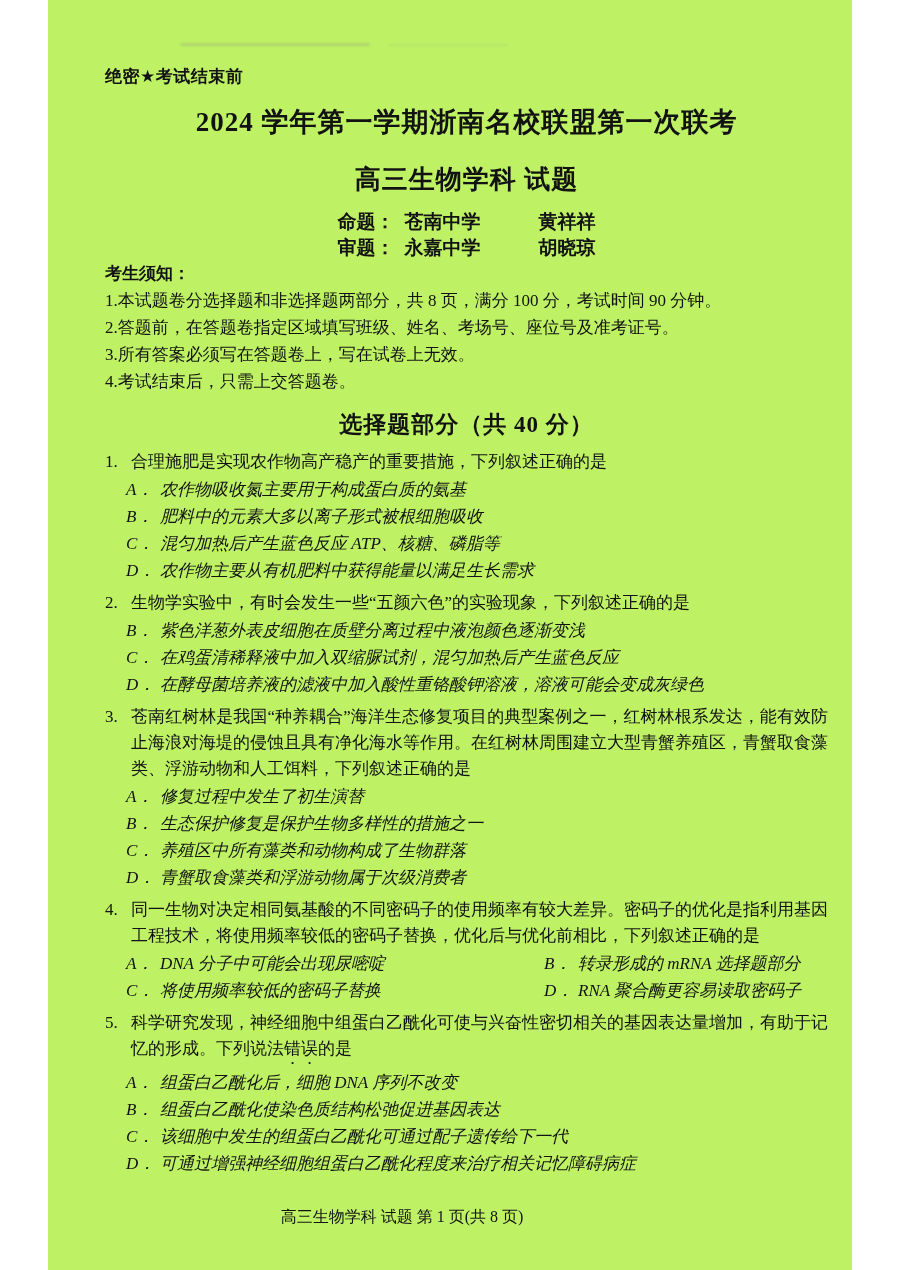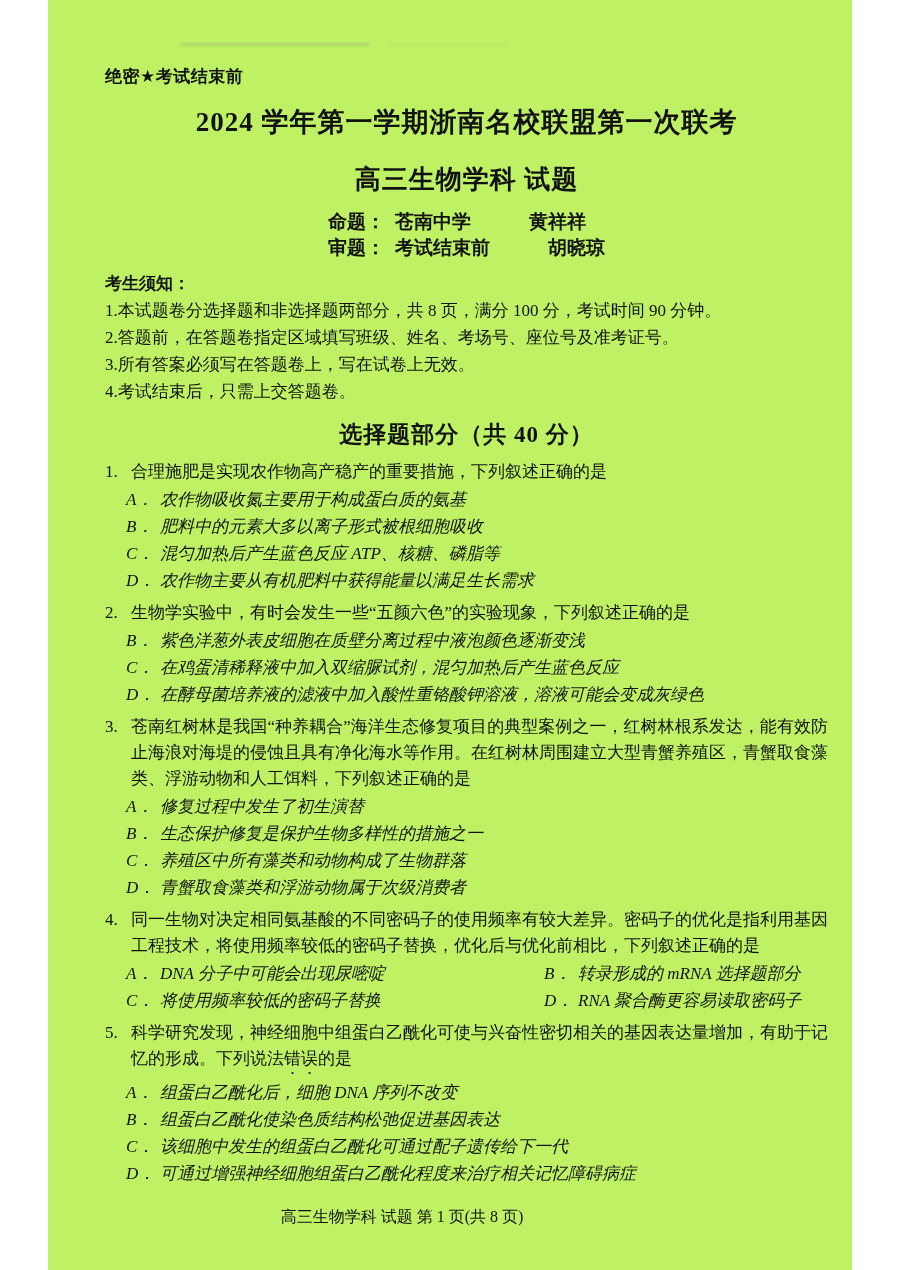--- a/index.html
+++ b/index.html
@@ -48,21 +48,21 @@
   }
   .credits {
     width: fit-content;
     margin: 12px auto 0 auto;
     font-size: 19px;
     font-weight: 700;
   }
   .credit-row { display: flex; line-height: 26px; }
   .credit-school { margin-left: 10px; }
   .credit-name { margin-left: 58px; }
-  .notice { margin-top: 10px; font-size: 17px; }
+  .notice { font-size: 17px; }
   .notice-title {
     font-family: "Liberation Sans", "DejaVu Sans", sans-serif;
     font-weight: 700;
     font-size: 17px;
     line-height: 26px;
   }
   .notice-item { line-height: 27px; }
   .section-title {
     margin: 14px 0 8px 0;
     text-align: center;
@@ -115,21 +115,21 @@
   <h2 class="title-sub">高三生物学科 试题</h2>
 
   <div class="credits">
     <div class="credit-row">
       <span class="credit-label">命题：</span>
       <span class="credit-school">苍南中学</span>
       <span class="credit-name">黄祥祥</span>
     </div>
     <div class="credit-row">
       <span class="credit-label">审题：</span>
-      <span class="credit-school">考试结束前</span>
+      <span class="credit-school">永嘉中学</span>
       <span class="credit-name">胡晓琼</span>
     </div>
   </div>
 
   <div class="notice">
     <div class="notice-title">考生须知：</div>
     <div class="notice-item">1.本试题卷分选择题和非选择题两部分，共 8 页，满分 100 分，考试时间 90 分钟。</div>
     <div class="notice-item">2.答题前，在答题卷指定区域填写班级、姓名、考场号、座位号及准考证号。</div>
     <div class="notice-item">3.所有答案必须写在答题卷上，写在试卷上无效。</div>
     <div class="notice-item">4.考试结束后，只需上交答题卷。</div>

